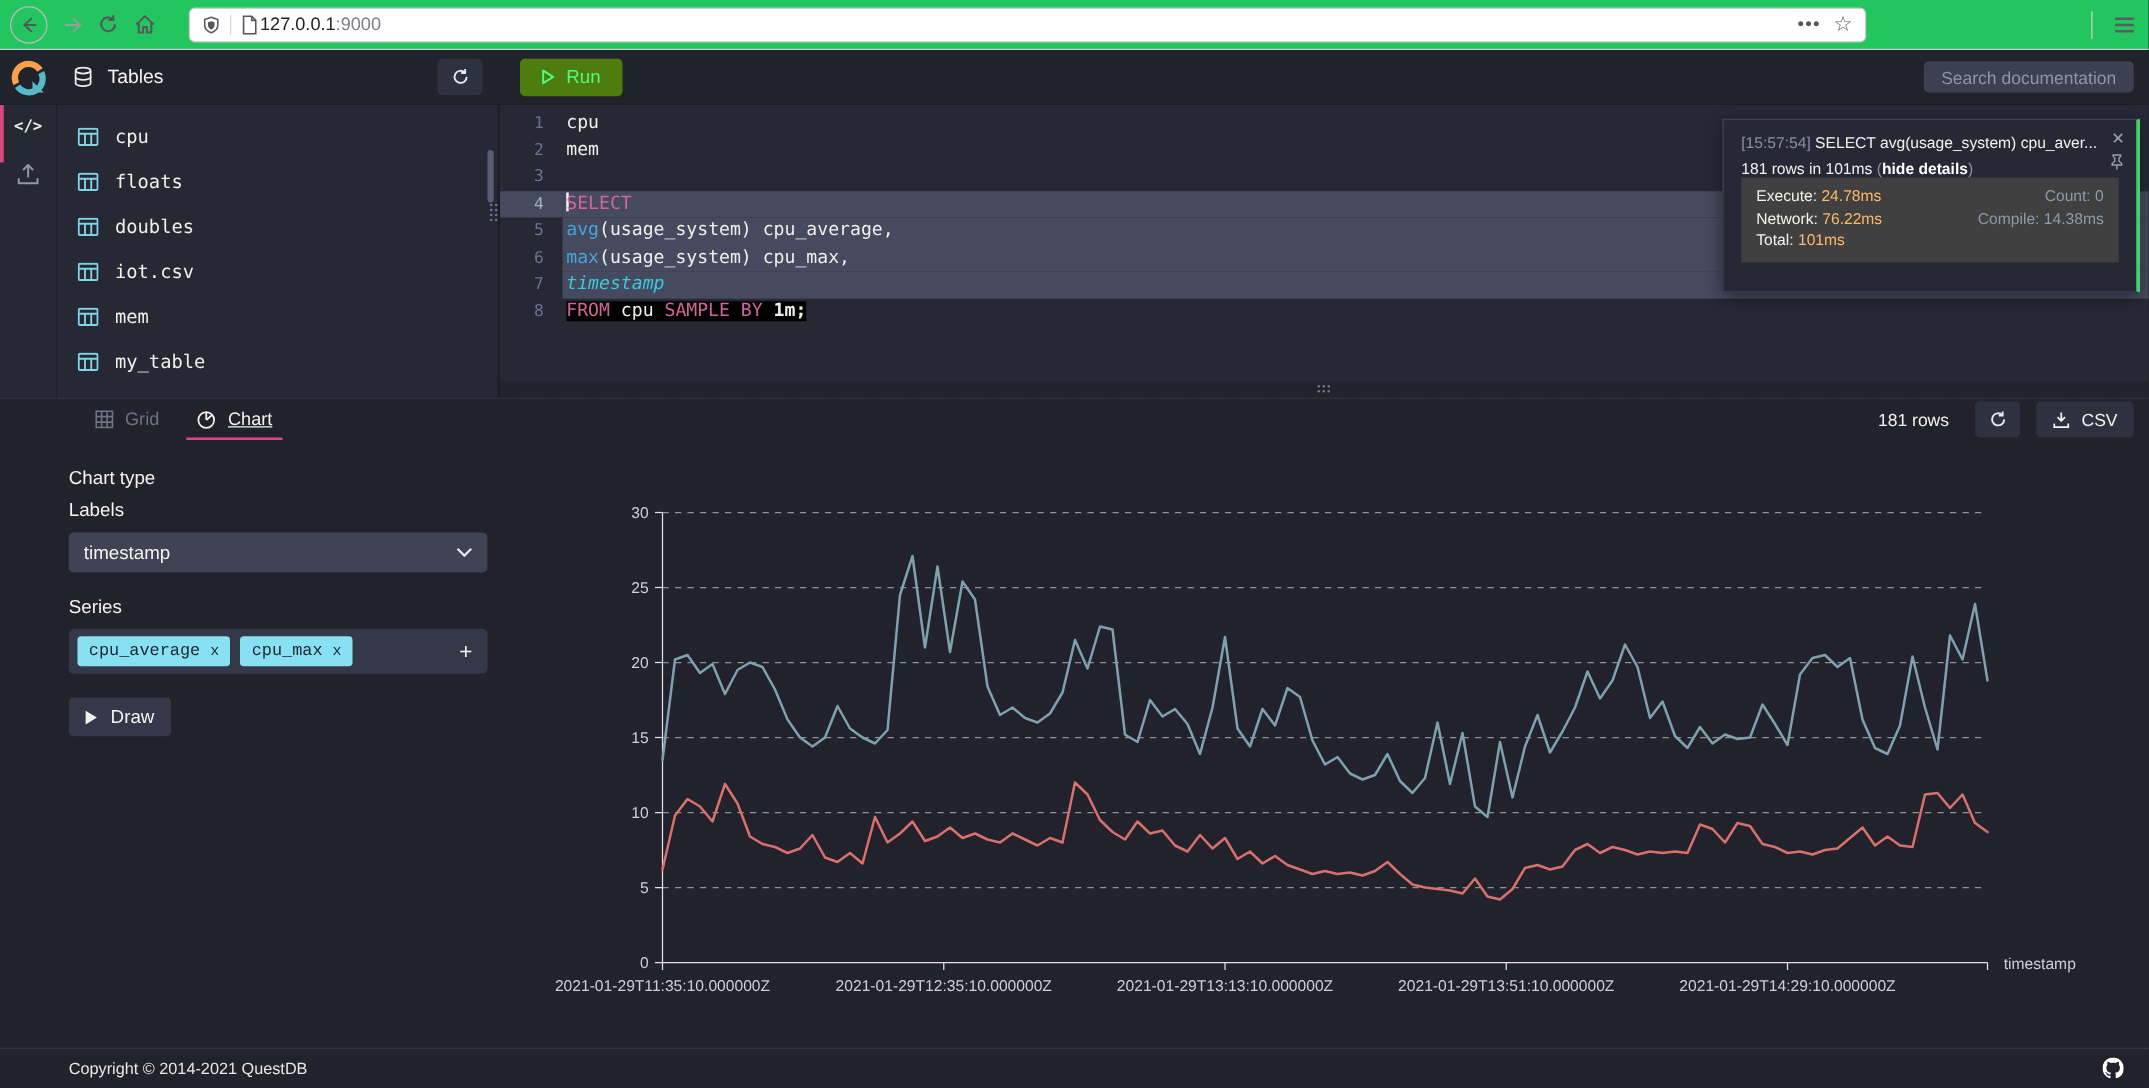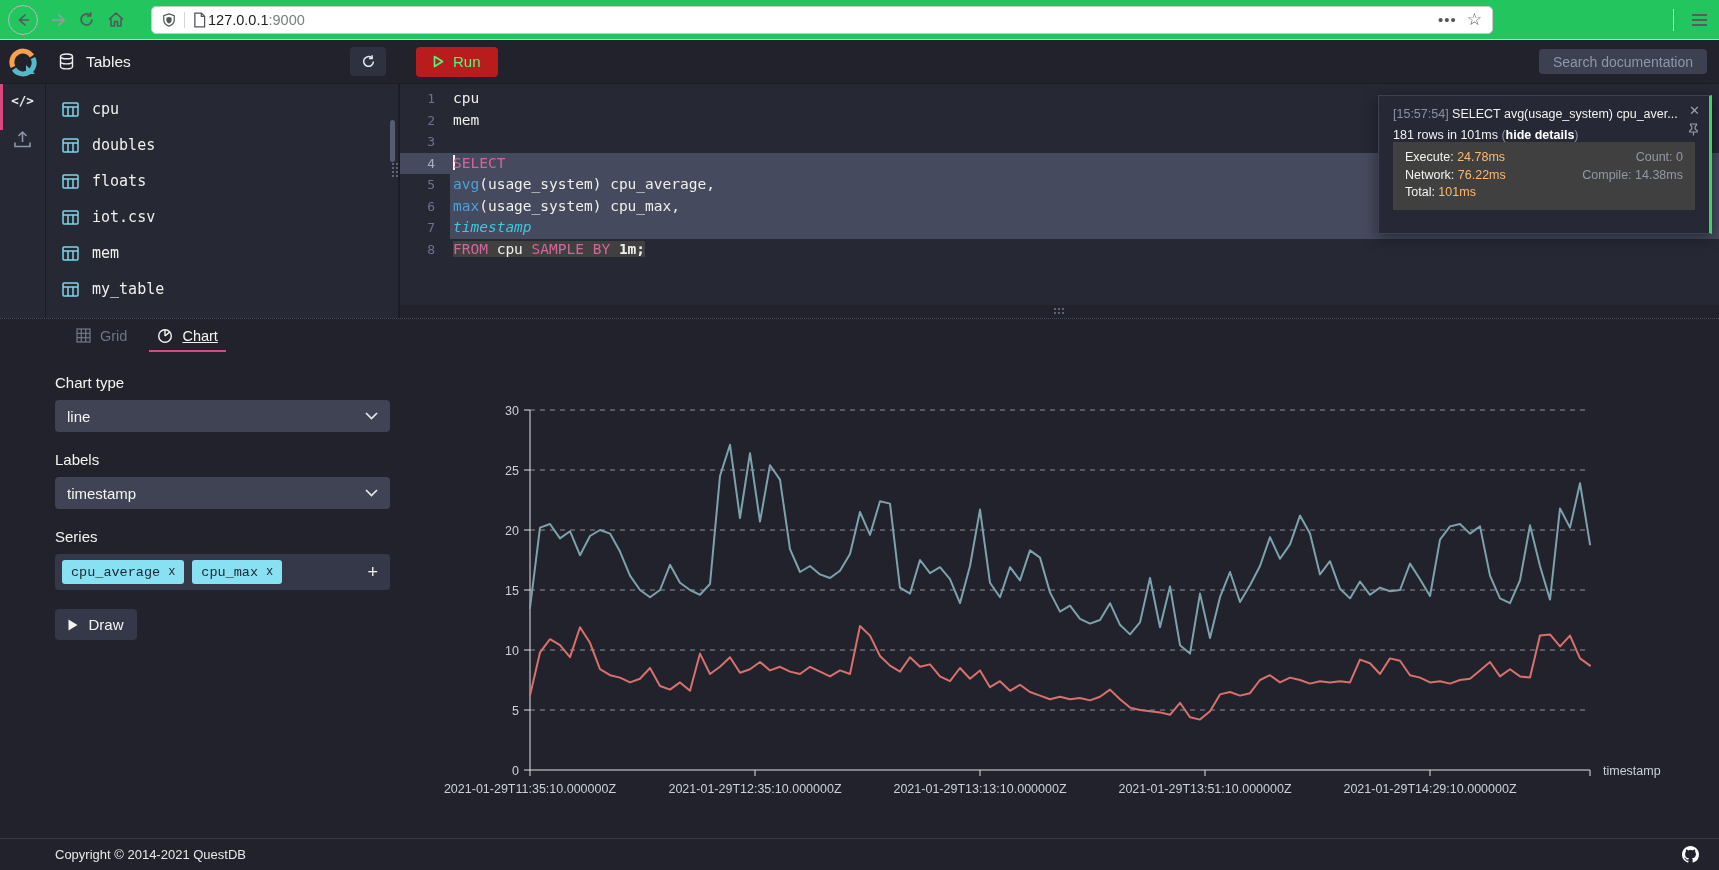--- a/index.html
+++ b/index.html
@@ -31,21 +31,21 @@
 
   .topbar { height:44px; display:flex; align-items:center; background:#21222c;
     border-bottom:1px solid #1b1c24; }
   .logo-cell { width:46px; height:44px; display:flex; align-items:center; justify-content:center; }
   .tables-head { width:354px; height:44px; display:flex; align-items:center;
     padding:0 14px 0 12px; }
   .tables-head-label { font-size:15.5px; margin-left:11px; color:#f4f4ef; }
   .icon-btn { background:#2e313f; border-radius:4px; width:36px; height:29px;
     display:flex; align-items:center; justify-content:center; color:#e8e9ee; }
   .tables-head .icon-btn { margin-left:auto; }
-  .run-btn { margin-left:16px; background:#b91c1c; border-radius:4px; height:30px;
+  .run-btn { margin-left:16px; background:#4d7c0f; border-radius:4px; height:30px;
     padding:0 17px; display:flex; align-items:center; gap:9px; color:#50fa7b; font-size:15px; }
   .search-doc { margin-left:auto; margin-right:12px; background:#3c4050; border-radius:4px;
     height:25px; padding:0 14px; display:flex; align-items:center; color:#8f96aa; font-size:14px; }
 
   
   .main-top { display:flex; height:234px; position:relative; }
   .rail { width:46px; background:#262834; border-right:1px solid #1b1c24; position:relative;
     display:flex; flex-direction:column; align-items:center; padding-top:9px; gap:22px; }
   .rail-active-bar { position:absolute; left:0; top:0; width:3px; height:46px; background:#d9487e; }
   .code-glyph { font-family:"DejaVu Sans Mono", monospace; font-size:12.5px; font-weight:bold;
@@ -59,21 +59,21 @@
 
   .editor-col { flex:1; background:#262834; position:relative; display:flex; flex-direction:column; }
   .editor-lines { padding-top:4px; }
   .code-line { display:flex; height:21.5px; line-height:21.5px;
     font-family:"DejaVu Sans Mono", monospace; font-size:14.5px; }
   .gutter-cell { width:50px; text-align:right; padding-right:15px; color:#6b7394; font-size:13px;
     flex:none; }
   .gutter-cell.active { background:#454a5e; color:#aab0c4; }
   .code-cell { flex:1; padding-left:3px; white-space:pre; position:relative; }
   .code-line.sel-full .code-cell { background:#454a5e; }
-  .sel-text { background:#404040; }
+  .sel-text { background:#000000; }
   .caret { display:inline-block; width:1.5px; height:15px; background:#f8f8f2;
     vertical-align:-2px; margin-right:-1.5px; }
   .tok-plain { color:#f0f0ea; }
   .tok-kw { color:#d6649c; }
   .tok-fn { color:#4aa3d8; }
   .tok-type { color:#3ec7de; font-style:italic; }
   .tok-num { color:#f0f0ea; font-weight:bold; }
   .v-handle { position:absolute; left:-8px; top:79px; display:grid;
     grid-template-columns:repeat(2, 3px); grid-auto-rows:3px; gap:1px; }
   .v-handle i, .h-handle i { width:2px; height:2px; background:#707894; border-radius:50%; }
@@ -244,28 +244,28 @@
               <rect x="1" y="1" width="15" height="13" rx="1" stroke="#7fd4e8" stroke-width="1.5" fill="none"></rect>
               <path d="M1 5 H16 M6 5 V14 M11 5 V14" stroke="#7fd4e8" stroke-width="1.5"></path>
             </svg>
             <span>cpu</span>
           </div>
           <div class="table-row">
             <svg width="17" height="15" viewBox="0 0 17 15">
               <rect x="1" y="1" width="15" height="13" rx="1" stroke="#7fd4e8" stroke-width="1.5" fill="none"></rect>
               <path d="M1 5 H16 M6 5 V14 M11 5 V14" stroke="#7fd4e8" stroke-width="1.5"></path>
             </svg>
+            <span>floats</span>
+          </div>
+          <div class="table-row">
+            <svg width="17" height="15" viewBox="0 0 17 15">
+              <rect x="1" y="1" width="15" height="13" rx="1" stroke="#7fd4e8" stroke-width="1.5" fill="none"></rect>
+              <path d="M1 5 H16 M6 5 V14 M11 5 V14" stroke="#7fd4e8" stroke-width="1.5"></path>
+            </svg>
             <span>doubles</span>
-          </div>
-          <div class="table-row">
-            <svg width="17" height="15" viewBox="0 0 17 15">
-              <rect x="1" y="1" width="15" height="13" rx="1" stroke="#7fd4e8" stroke-width="1.5" fill="none"></rect>
-              <path d="M1 5 H16 M6 5 V14 M11 5 V14" stroke="#7fd4e8" stroke-width="1.5"></path>
-            </svg>
-            <span>floats</span>
           </div>
           <div class="table-row">
             <svg width="17" height="15" viewBox="0 0 17 15">
               <rect x="1" y="1" width="15" height="13" rx="1" stroke="#7fd4e8" stroke-width="1.5" fill="none"></rect>
               <path d="M1 5 H16 M6 5 V14 M11 5 V14" stroke="#7fd4e8" stroke-width="1.5"></path>
             </svg>
             <span>iot.csv</span>
           </div>
           <div class="table-row">
             <svg width="17" height="15" viewBox="0 0 17 15">
@@ -374,33 +374,41 @@
       </svg>
       <span>Grid</span>
     </div>
     <div class="tab tab-chart">
       <svg width="16" height="16" viewBox="0 0 16 16">
         <circle cx="8" cy="8" r="6.3" stroke="#f4f4ef" stroke-width="1.4" fill="none"></circle>
         <path d="M8 8 V1.7 M8 8 L12.6 4.1" stroke="#f4f4ef" stroke-width="1.4"></path>
       </svg>
       <span>Chart</span>
     </div>
+    <div class="toolbar-right">
+      <span class="row-count">181 rows</span>
+      <div class="icon-btn">
+        <svg width="15" height="15" viewBox="0 0 17 17">
+            <path d="M14 8.5 A5.5 5.5 0 1 1 12.2 4.4" stroke="#e8e9ee" stroke-width="1.7" fill="none"></path>
+            <path d="M12.6 1.4 L12.6 5 L9 5" stroke="#e8e9ee" stroke-width="1.7" fill="none"></path>
+          </svg>
+      </div>
+      <div class="csv-btn">
+        <svg width="14" height="14" viewBox="0 0 15 15">
+          <path d="M7.5 1 V8 M4.3 5 L7.5 8.3 L10.7 5" stroke="#f2f2ee" stroke-width="1.5" fill="none" stroke-linejoin="round"></path>
+          <path d="M1.5 10.5 V13.5 H13.5 V10.5" stroke="#f2f2ee" stroke-width="1.5" fill="none"></path>
+        </svg>
+        <span>CSV</span>
+      </div>
+    </div>
   </div>
 
   <div class="results-body">
     <div class="controls">
       <div class="ctl-label">Chart type</div>
-      <div class="ctl-select">
-        <span>line</span>
-        <span class="chev">
-          <svg width="13" height="8" viewBox="0 0 13 8">
-              <path d="M1 1 L6.5 6.5 L12 1" stroke="#e8e9ee" stroke-width="1.7" fill="none"></path>
-            </svg>
-        </span>
-      </div>
       <div class="ctl-label">Labels</div>
       <div class="ctl-select">
         <span>timestamp</span>
         <span class="chev">
           <svg width="13" height="8" viewBox="0 0 13 8">
               <path d="M1 1 L6.5 6.5 L12 1" stroke="#e8e9ee" stroke-width="1.7" fill="none"></path>
             </svg>
         </span>
       </div>
       <div class="ctl-label">Series</div>

